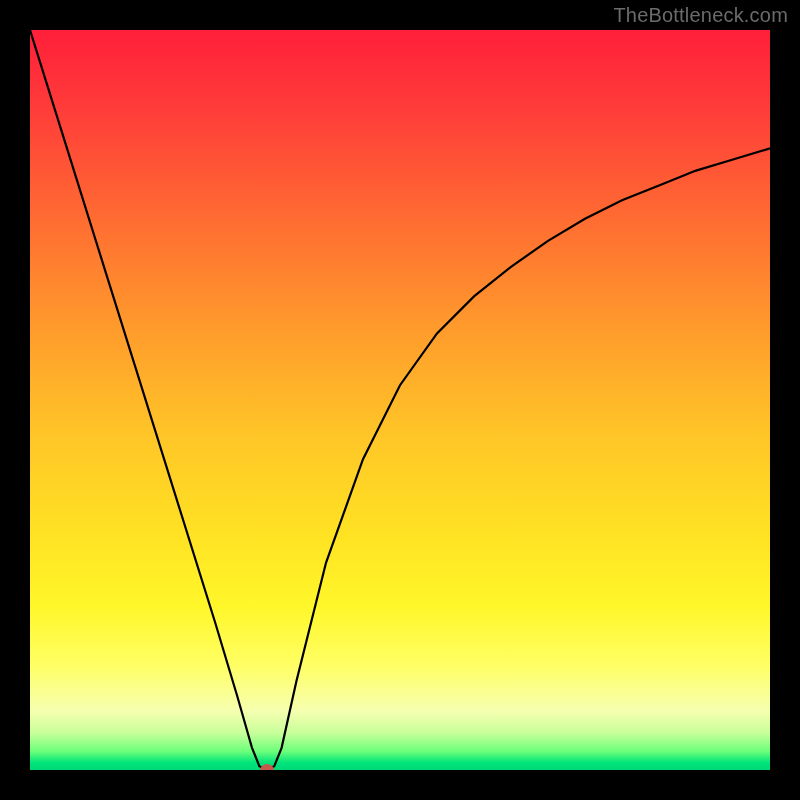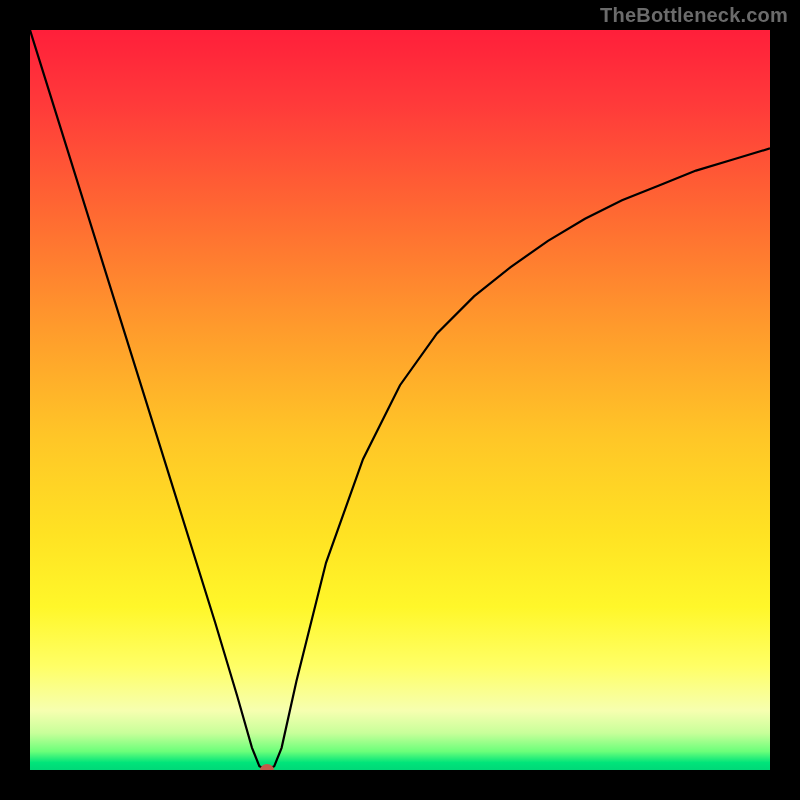--- a/index.html
+++ b/index.html
@@ -13,21 +13,20 @@
   }
   .watermark {
     position: absolute;
     top: 4px;
     right: 12px;
     color: #6b6b6b;
     font-size: 20px;
     letter-spacing: 0.2px;
     z-index: 10;
     user-select: none;
-    font-weight: bold;
   }
   .plot-area {
     position: absolute;
     left: 30px;
     top: 30px;
     width: 740px;
     height: 740px;
     overflow: hidden;
   }
   .gradient-bg {

